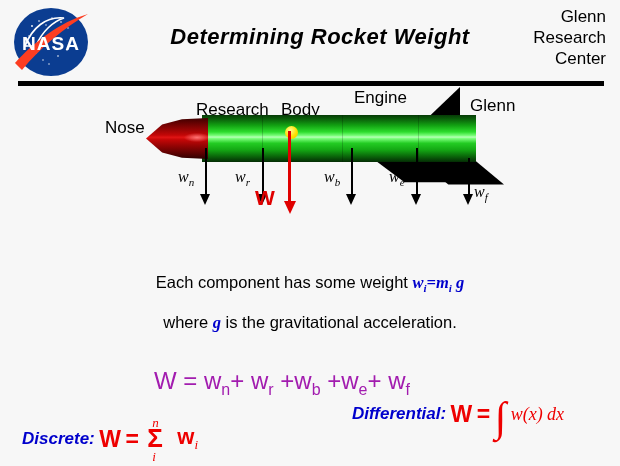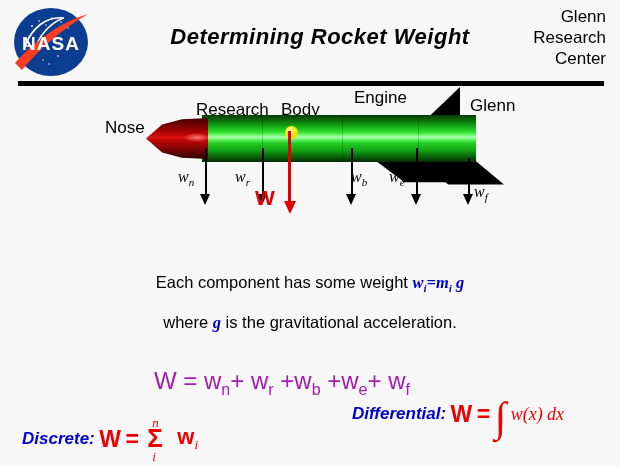--- a/index.html
+++ b/index.html
@@ -264,21 +264,21 @@
         <div class="head" style="top:46px;"></div>
     </div>
     <div class="wlabel" style="left:235px;top:82px;">
       <span>w</span><sub>r</sub>
     </div>
 
     <div class="warrow" style="left:346px;top:62px;">
       <div class="shaft" style="height:48px;"></div>
         <div class="head" style="top:46px;"></div>
     </div>
-    <div class="wlabel" style="left:324px;top:82px;margin-left:27px;">
+    <div class="wlabel" style="left:324px;top:82px;">
       <span>w</span><sub>b</sub>
     </div>
 
     <div class="warrow" style="left:411px;top:62px;">
       <div class="shaft" style="height:48px;"></div>
         <div class="head" style="top:46px;"></div>
     </div>
     <div class="wlabel" style="left:389px;top:82px;">
       <span>w</span><sub>e</sub>
     </div>

